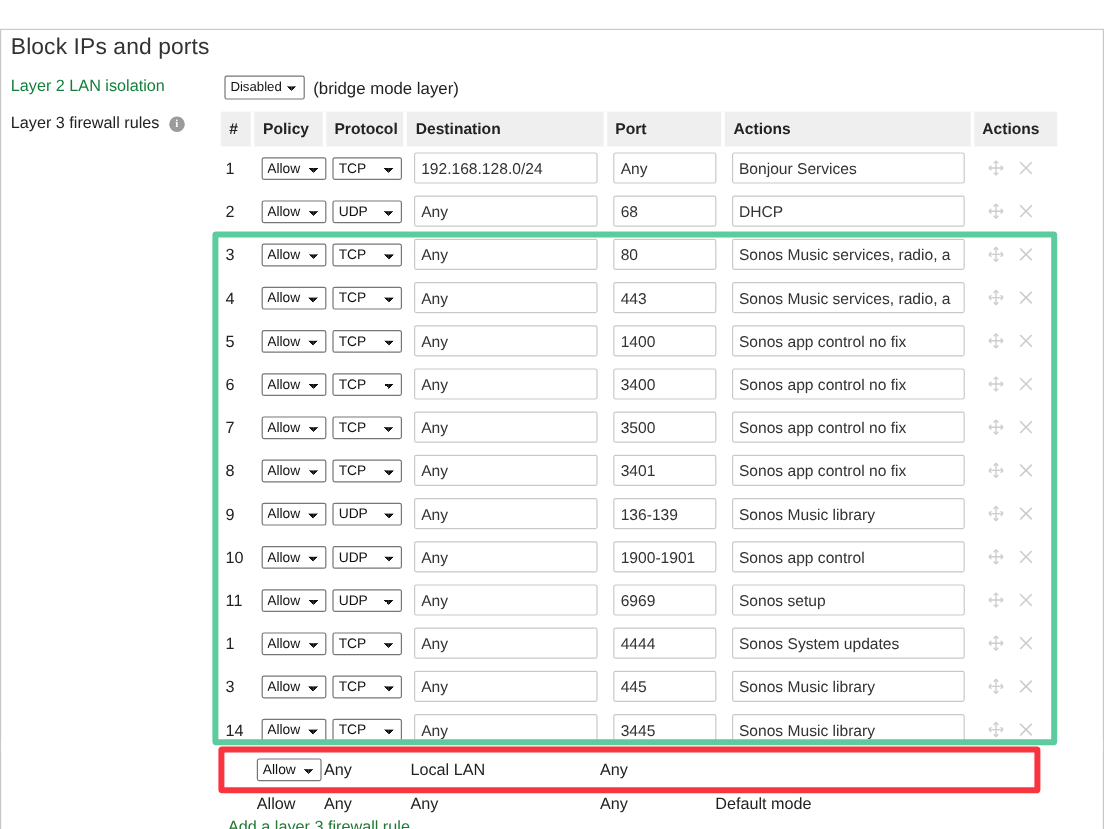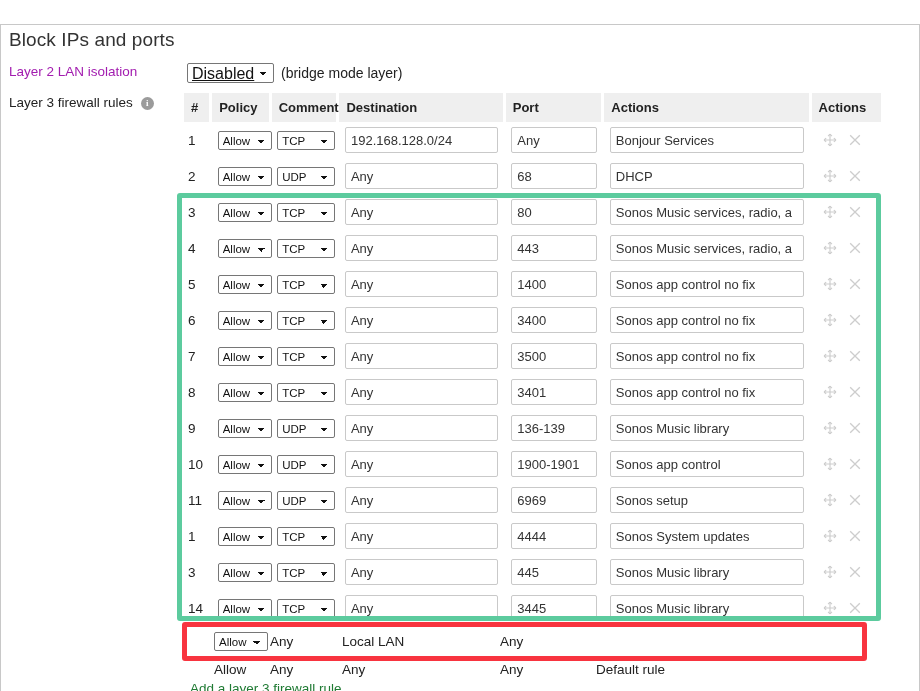--- a/index.html
+++ b/index.html
@@ -29,21 +29,21 @@
     left: 8px; top: 4px;
     font-size: 19px;
     font-weight: 400;
     color: #333;
     letter-spacing: 0.1px;
   }
   .lbl-l2 {
     position: absolute;
     left: 8px; top: 39px;
     font-size: 13.5px;
-    color: #a21caf;
+    color: #15803d;
   }
   .l2-control {
     position: absolute;
     left: 186px; top: 38px;
     display: flex;
     align-items: center;
     gap: 7px;
   }
   .bridge-note { font-size: 14px; color: #222; }
 
@@ -88,21 +88,21 @@
     background-image:
       linear-gradient(45deg, transparent 50%, #111 50%),
       linear-gradient(135deg, #111 50%, transparent 50%);
     background-position:
       calc(100% - 10px) 8px,
       calc(100% - 6px) 8px;
     background-size: 4px 4px, 4px 4px;
     background-repeat: no-repeat;
     padding-right: 18px;
   }
-  select.sel-disabled { height: 20px; font-size: 16px; text-decoration: underline; }
+  select.sel-disabled { height: 20px; font-size: 11px; }
   select.sel-policy { width: 54px; }
   select.sel-proto  { width: 58px; }
 
   
   #table-wrap {
     position: absolute;
     left: 183px; top: 68px;
     width: 697px;
   }
   .fw-table {
@@ -256,21 +256,21 @@
           <col class="col-proto">
         <col class="col-dest">
           <col class="col-port">
           <col class="col-comm">
           <col class="col-act">
       </colgroup>
       <thead>
         <tr id="header-row">
             <th>#</th>
             <th>Policy</th>
-            <th>Comment</th>
+            <th>Protocol</th>
             <th>Destination</th>
             <th>Port</th>
             <th>Actions</th>
             <th class="th-last">Actions</th>
           </tr>
       </thead>
       <tbody id="table-body">
           <tr>
             <td class="cell-num">1</td>
             <td class="cell-pad-pol"><select class="ui-select sel-policy"><option value="Allow">Allow</option><option value="Deny">Deny</option></select></td>
@@ -650,21 +650,21 @@
       <span class="s-pro">Any</span>
       <span class="s-dest">Local LAN</span>
       <span class="s-port">Any</span>
     </div>
     <div class="static-row row-default">
       <span class="s-num"></span>
       <span class="s-pol">Allow</span>
       <span class="s-pro">Any</span>
       <span class="s-dest">Any</span>
       <span class="s-port">Any</span>
-      <span class="s-comm">Default rule</span>
+      <span class="s-comm">Default mode</span>
     </div>
   </div>
 
   <a id="add-rule-link">Add a layer 3 firewall rule</a>
 
   <div id="green-box"></div>
   <div id="red-box"></div>
 
 </div>
 

